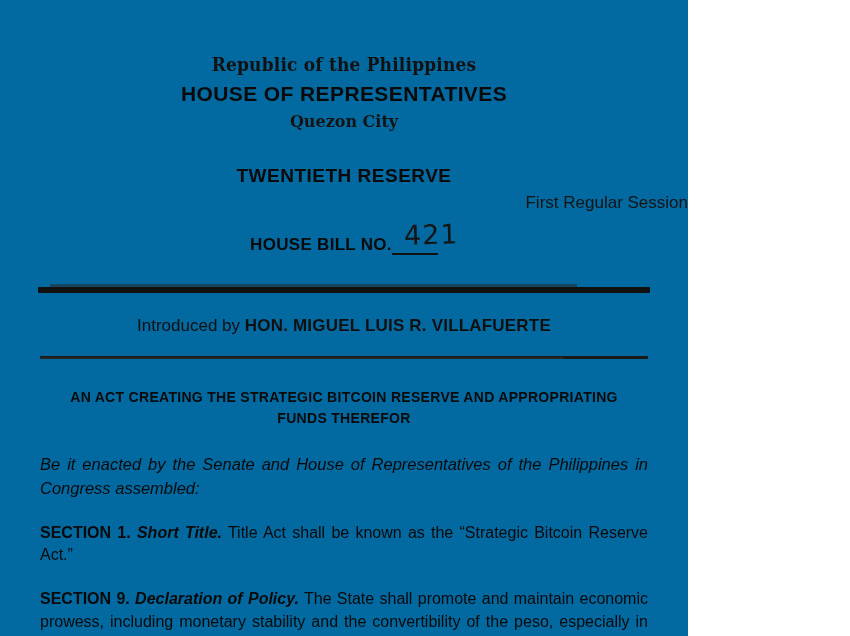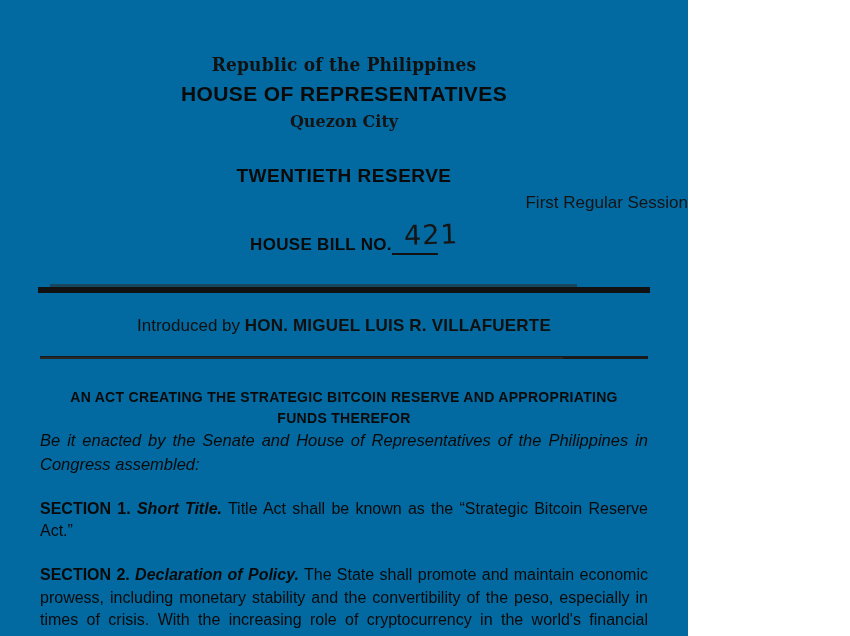--- a/index.html
+++ b/index.html
@@ -155,20 +155,21 @@
     letter-spacing: 0.3px;
   }
 
   
   .body-wrap {
     margin: 0 40px 0 40px;
     font-size: 16px;
     line-height: 1.42;
   }
   .enacting {
+    margin-top: 24px;
     font-style: italic;
     text-align: justify;
     font-size: 16.5px;
     line-height: 1.45;
   }
   .sec {
     margin-top: 21px;
     text-align: justify;
   }
   .sec-num {
@@ -215,19 +216,19 @@
   <div class="body-wrap">
 
     <div class="enacting">Be it enacted by the Senate and House of Representatives of the Philippines in Congress assembled:</div>
 
     <div class="sec">
       <span class="sec-num">SECTION 1.</span>
       <span class="sec-head">Short Title.</span><span class="sec-body"> Title Act shall be known as the “Strategic Bitcoin Reserve Act.”</span>
     </div>
 
     <div class="sec">
-      <span class="sec-num">SECTION 2.</span>
+      <span class="sec-num">SECTION 9.</span>
       <span class="sec-head">Declaration of Policy.</span><span class="sec-body"> The State shall promote and maintain economic prowess, including monetary stability and the convertibility of the peso, especially in times of crisis. With the increasing role of cryptocurrency in the world's financial system, it is imperative to enact measures aimed at diversifying our assets to ensure financial security.</span>
     </div>
 
   </div>
 
 </div>
 
 </body></html>

